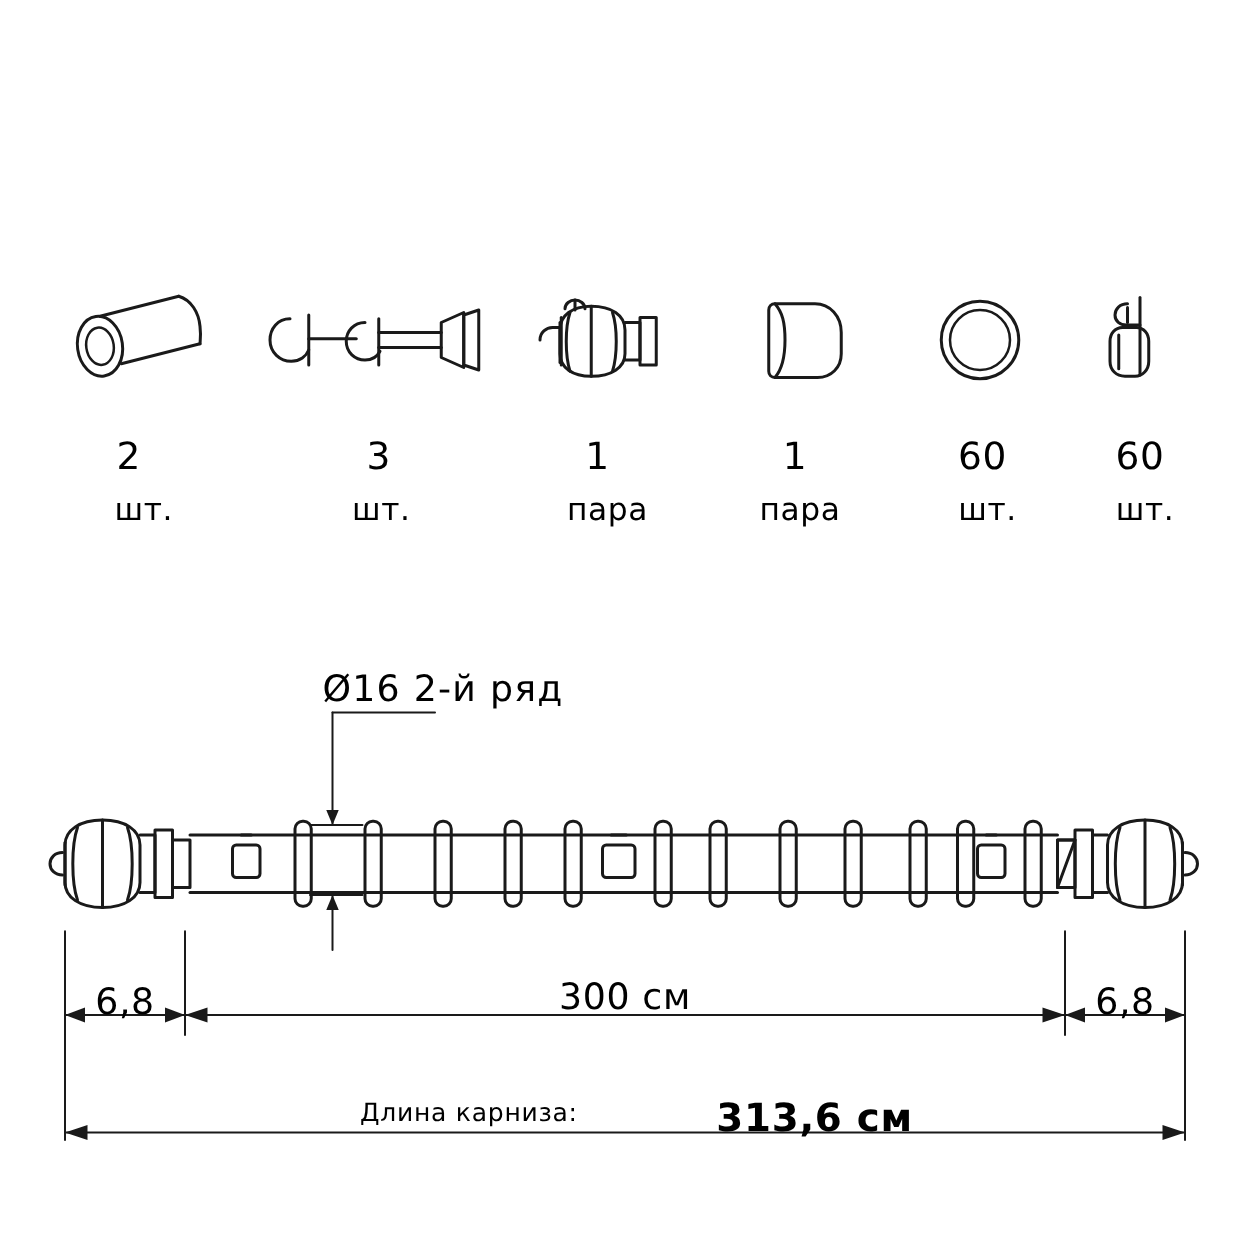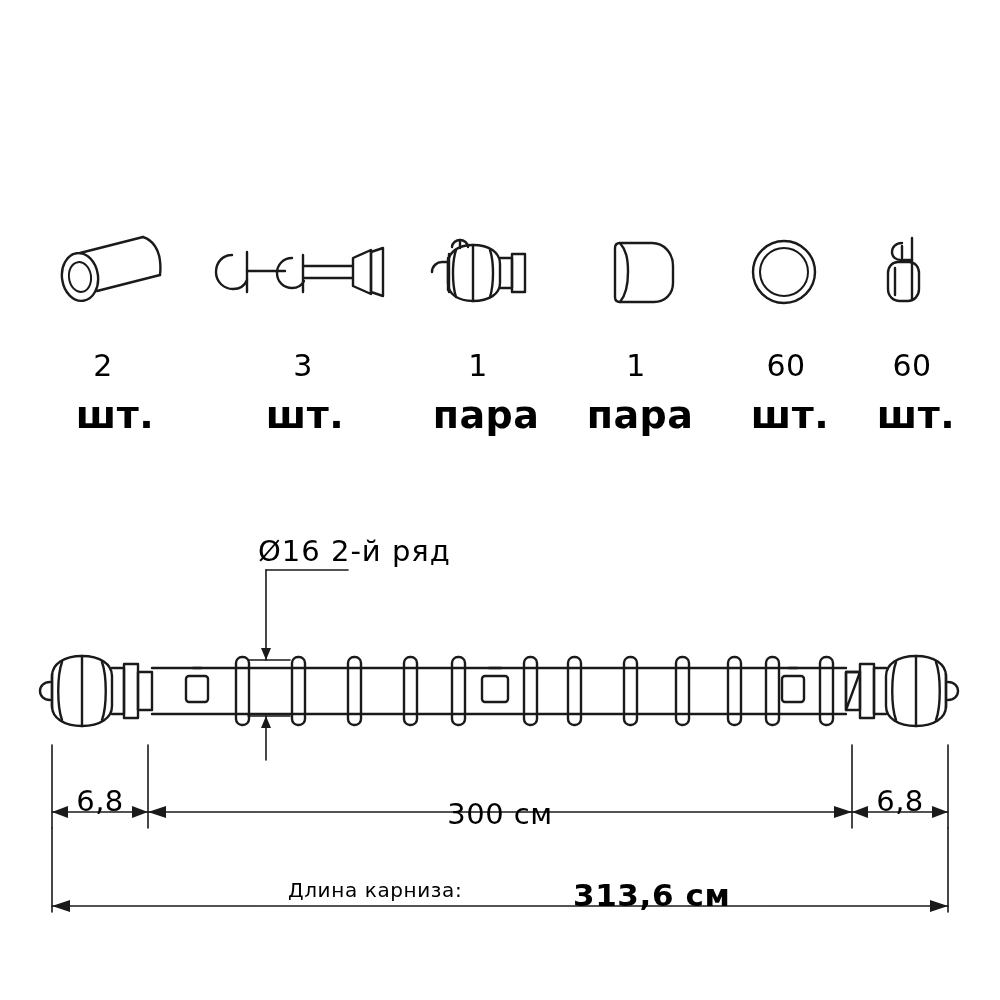--- a/index.html
+++ b/index.html
@@ -34,23 +34,23 @@
     font-family: "DejaVu Sans", sans-serif;
     color: #000000;
     letter-spacing: 0.5px;
   }
   .qty {
     font-size: 30px;
     text-align: center;
     font-weight: 400;
   }
   .unit {
-    font-size: 38px;
+    font-size: 25px;
     text-align: center;
-    font-weight: 700;
+    font-weight: 400;
   }
   .dia-label {
     font-size: 29px;
     font-weight: 400;
     letter-spacing: 1px;
   }
   .dim-label {
     font-size: 29px;
     font-weight: 400;
     text-align: right;
@@ -240,19 +240,19 @@
 
   <div class="txt qty center" style="left:786px; top:348px;">60</div>
   <div class="txt unit center" style="left:790px; top:393px;">шт.</div>
 
   <div class="txt qty center" style="left:912px; top:348px;">60</div>
   <div class="txt unit center" style="left:916px; top:393px;">шт.</div>
 
   <div class="txt dia-label" style="left:258px; top:534px;">Ø16 2-й ряд</div>
 
   <div class="txt dim-label center" style="left:100px; top:784px;">6,8</div>
-  <div class="txt dim-label center" style="left:500px; top:797px;">300 см</div>
+  <div class="txt dim-label center" style="left:500px; top:780px;">300 см</div>
   <div class="txt dim-label center" style="left:900px; top:784px;">6,8</div>
 
   <div class="txt total-label" style="left:288px; top:878px;">Длина карниза:</div>
   <div class="txt total-value" style="left:573px; top:877px;">313,6 см</div>
 
 </div>
 
 </body></html>

